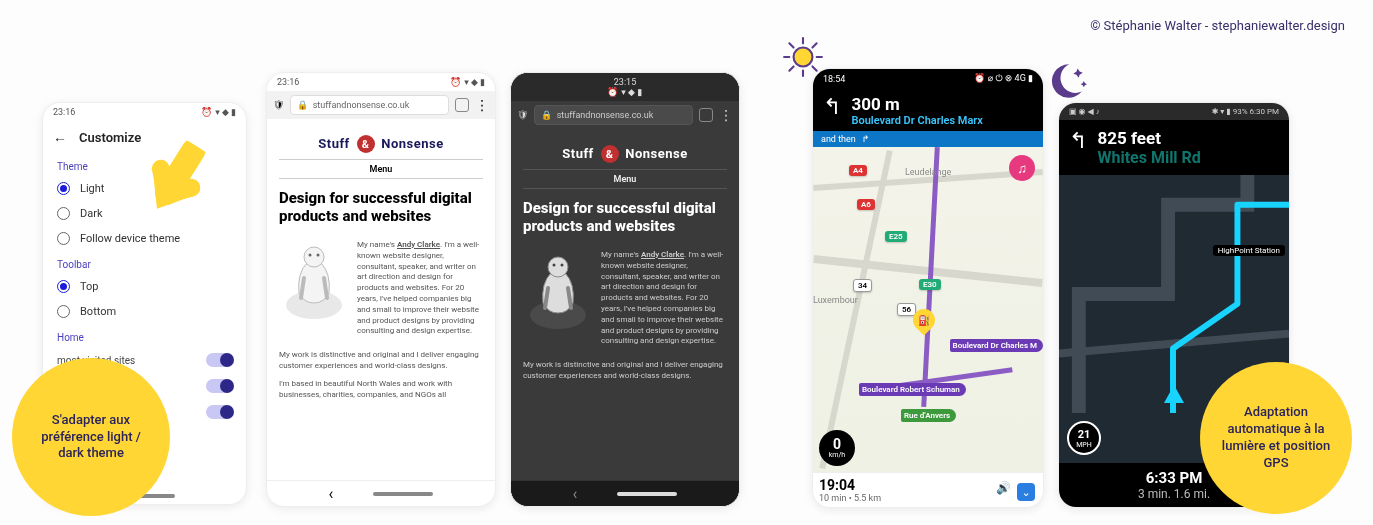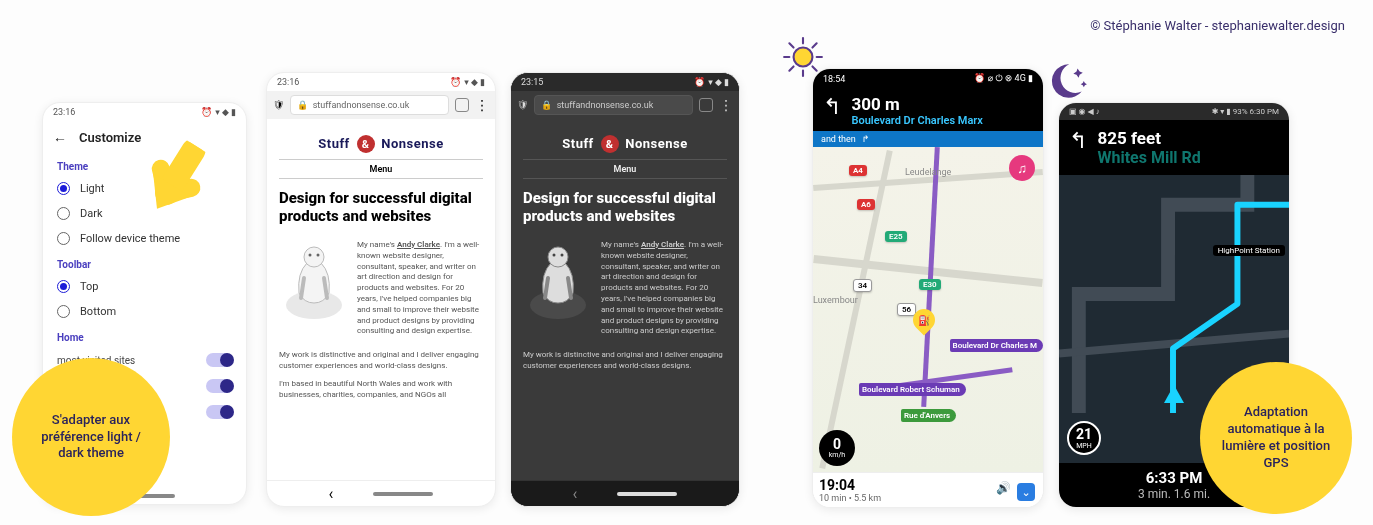--- a/index.html
+++ b/index.html
@@ -28,28 +28,28 @@
     border: 1px solid #eee;
     overflow: hidden;
     display: flex;
     flex-direction: column;
   }
   .phone.dark { background:#2c2c2c; }
   .statusbar {
     display:flex; justify-content:space-between; align-items:center;
     padding: 4px 10px; font-size: 9px; color:#555;
   }
-  .statusbar.dark { color:#ddd; background:#2a2a2a; }
+  .statusbar.dark { color:#ddd; background:#2a2a2a;flex-direction:column; }
   .statusbar.black { color:#fff; background:#000; }
 
   
   .p1 { left: 42px; top: 102px; width: 205px; height: 403px; }
   .p1 .hdr { display:flex; align-items:center; padding:8px 10px; font-size:13px; font-weight:600; color:#222; }
   .p1 .hdr .back { margin-right:12px; font-size:14px; }
-  .section-label { font-size:10px; color:#4a3fbf; padding: 8px 14px 4px; font-weight:700; }
+  .section-label { font-size:10px; color:#4a3fbf; padding: 8px 14px 4px; font-weight:400; }
   .radio-row { display:flex; align-items:center; padding:6px 14px; font-size:11px; color:#333; }
   .radio-row .circle { width:13px; height:13px; border:1.5px solid #666; border-radius:50%; margin-right:10px; position:relative; flex-shrink:0; }
   .radio-row.selected .circle { border-color:#1c1cd8; }
   .radio-row.selected .circle::after { content:''; position:absolute; width:7px; height:7px; background:#1c1cd8; border-radius:50%; top:1.5px; left:1.5px; }
   .toggle-row { display:flex; align-items:center; justify-content:space-between; padding:6px 14px; font-size:10px; color:#444; }
   .toggle { width:26px; height:14px; border-radius:10px; background:#c9c7f4; position:relative; }
   .toggle::after { content:''; position:absolute; width:14px; height:14px; border-radius:50%; background:#2d2788; right:-2px; top:0; }
   .arrow-annotation {
     position:absolute; left:140px; top:140px; width:70px; height:80px;
     transform: rotate(32deg);
@@ -397,21 +397,21 @@
   <div class="darkmap">
     <svg style="position:absolute;inset:0" viewBox="0 0 232 240" preserveAspectRatio="none">
       <path d="M20 240 L20 120 L110 120 L110 30 L190 30 L190 0" stroke="#414b55" stroke-width="14" fill="none"></path>
       <path d="M0 180 L232 160" stroke="#414b55" stroke-width="8" fill="none"></path>
       <path d="M115 240 L115 175 L180 130 L180 30 L232 30" stroke="#19d3ff" stroke-width="6" fill="none" stroke-linejoin="round"></path>
     </svg>
     <div class="cursor"></div>
     <span class="darkpill" style="right:4px;top:70px">HighPoint Station</span>
     <span class="darkpill" style="right:12px;bottom:26px;background:#333">Ramsay St</span>
     <div class="mph-disc">
-      <div style="font-size:14px;font-weight:700">21</div>
+      <div style="font-size:11px;font-weight:700">21</div>
       <div>MPH</div>
     </div>
   </div>
   <div class="dk-bottom">
     <div class="eta">6:33 PM</div>
     <div class="sub">3 min.   1.6 mi.</div>
     <span class="snd">🔇</span>
     <span class="chev">⌄</span>
   </div>
 </div>

